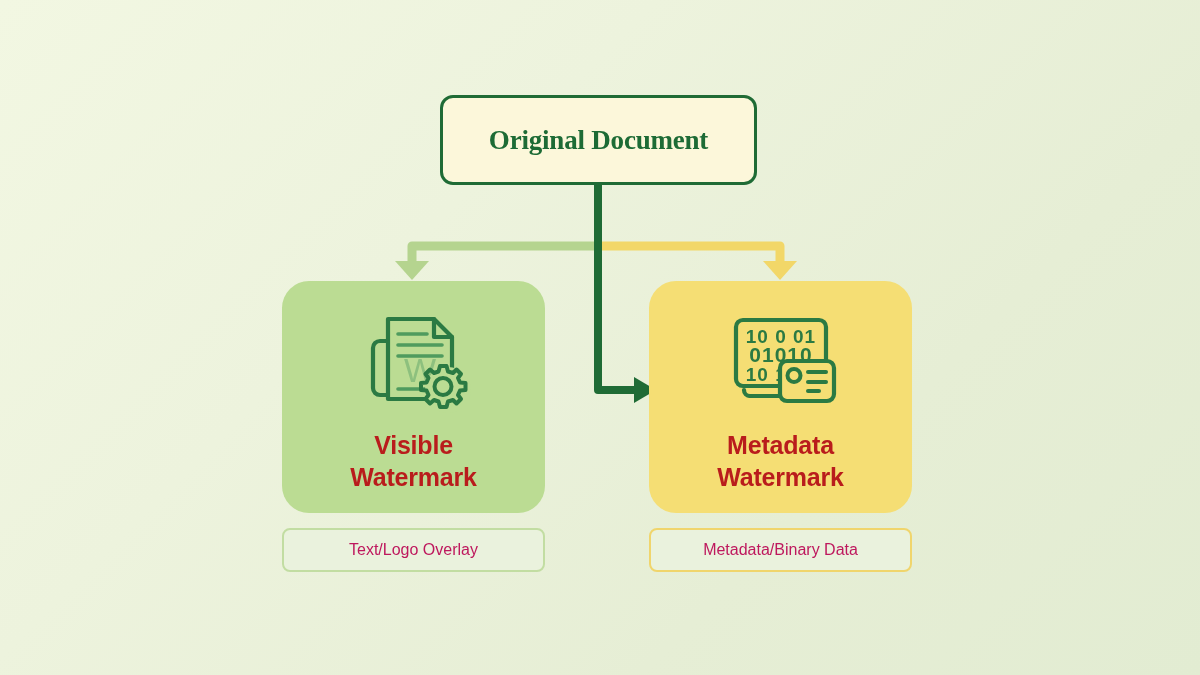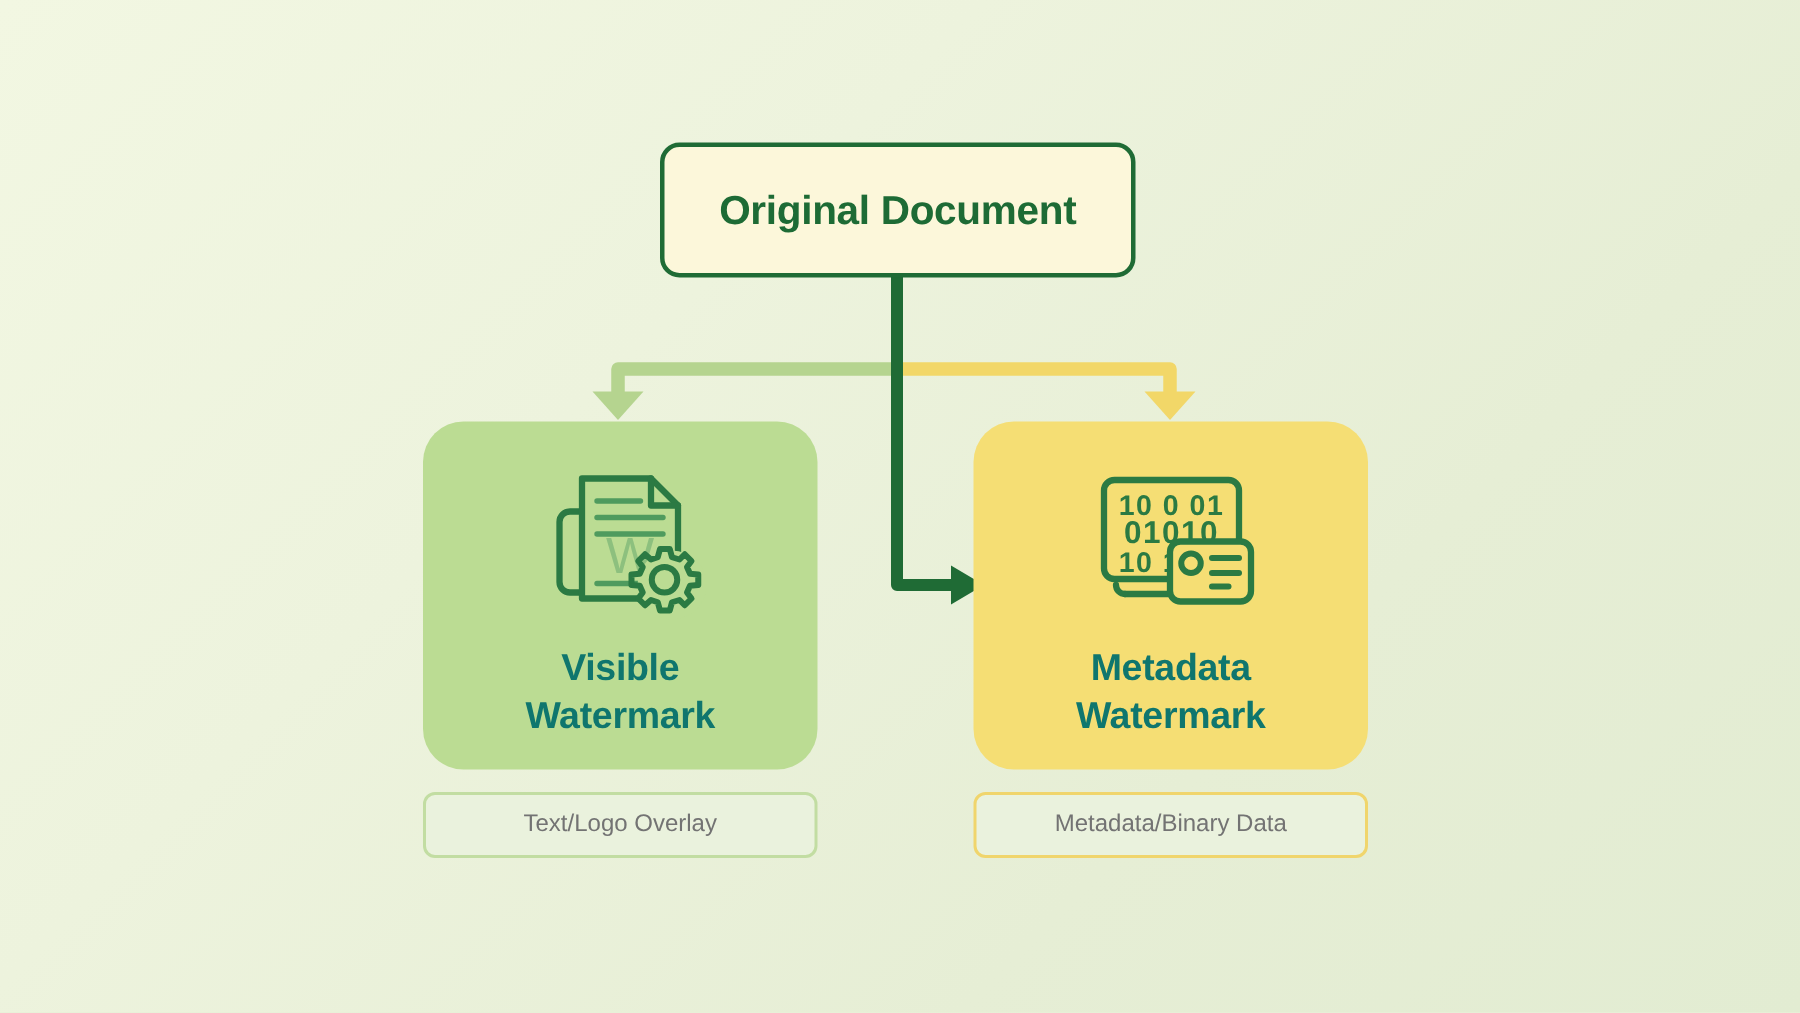--- a/index.html
+++ b/index.html
@@ -42,20 +42,21 @@
     top: 95px;
     width: 317px;
     height: 90px;
     background: #fcf7da;
     border: 3px solid #1f6b35;
     border-radius: 13px;
     display: flex;
     align-items: center;
     justify-content: center;
     z-index: 4;
+    font-family: Liberation Serif, serif;
   }
   #original-node .node-title {
     font-size: 27px;
     font-weight: bold;
     color: #1d6b35;
     letter-spacing: -0.2px;
     white-space: nowrap;
   }
 
   
@@ -84,42 +85,42 @@
   .card-icon {
     width: 118px;
     height: 118px;
     display: block;
     margin-bottom: 8px;
   }
 
   .card-title {
     font-size: 25px;
     font-weight: bold;
-    color: #0f766e;
+    color: #b91c1c;
     line-height: 1.28;
     text-align: center;
     letter-spacing: -0.2px;
   }
 
   
   .caption-chip {
     margin-top: 15px;
     width: 263px;
     height: 44px;
     border-radius: 8px;
     display: flex;
     align-items: center;
     justify-content: center;
     background: #eaf2dd;
   }
   .chip-visible   { border: 2px solid #c2dda2; }
   .chip-invisible { border: 2px solid #f0d56c; align-items: center; }
   .caption-chip .chip-text {
     font-size: 16px;
-    color: #737373;
+    color: #be185d;
     white-space: nowrap;
   }
 </style>
 </head>
 <body>
 
 <div id="diagram-root">
 
   <svg id="connectors" viewBox="0 0 1200 675">
 

